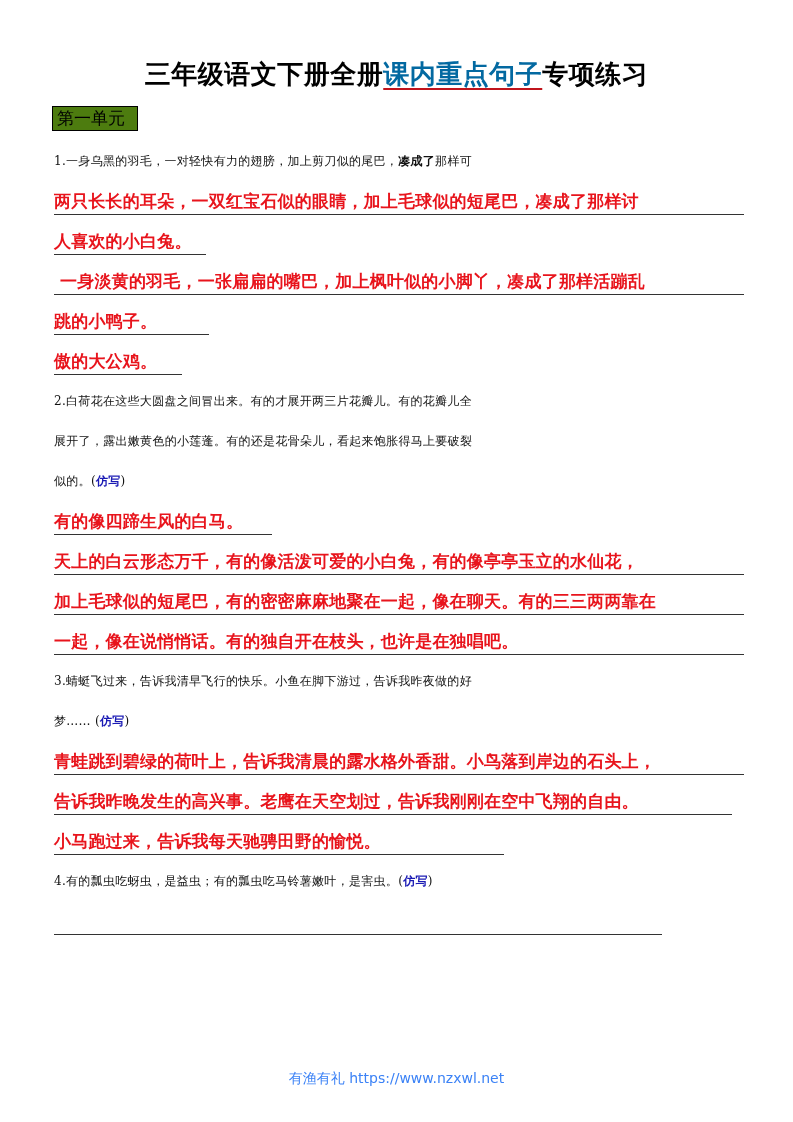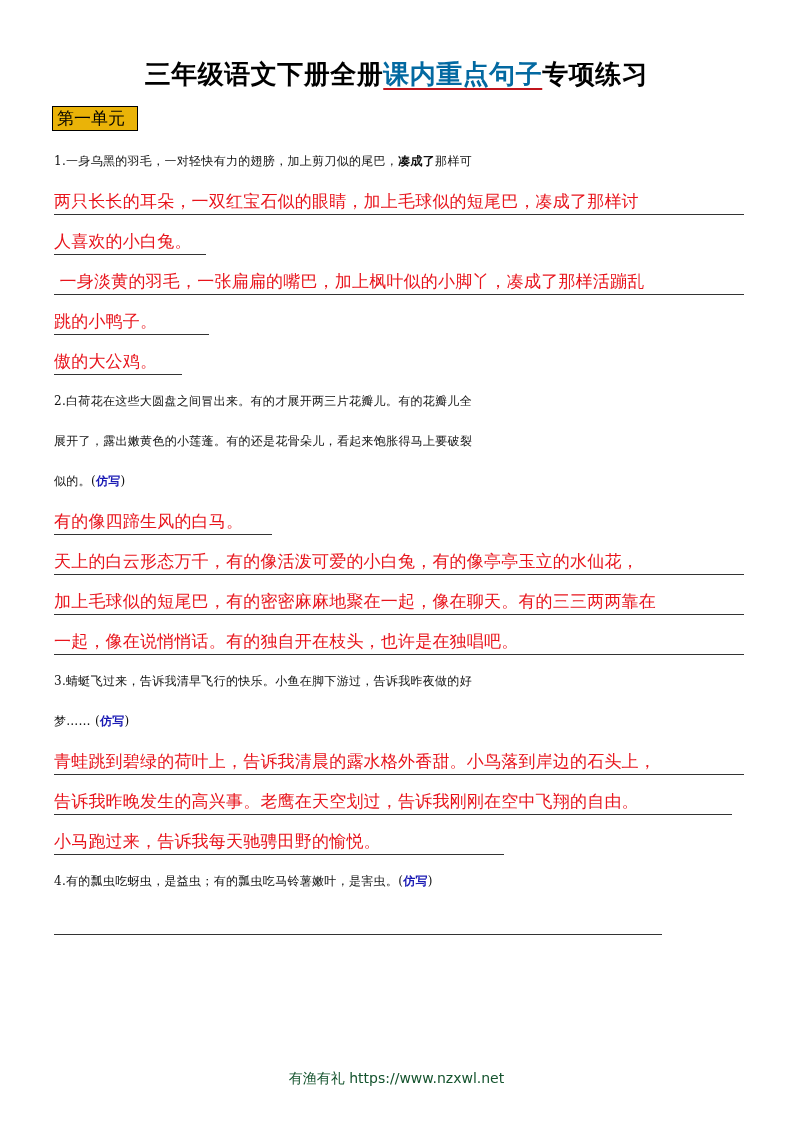--- a/index.html
+++ b/index.html
@@ -32,21 +32,21 @@
       text-decoration: underline;
       text-decoration-thickness: 2px;
       text-underline-offset: 5px;
       text-decoration-color: #c0141c;
       border-bottom: 0;
     }
     .unit-label {
       position: absolute;
       top: 106px;
       left: 52px;
-      background: #eab308;
+      background: #4d7c0f;
       border: 1.5px solid #000;
       padding: 0 12px 0 4px;
       height: 23px;
       line-height: 23px;
       font-size: 17px;
       font-family: "DejaVu Serif", serif;
     }
     .content {
       position: absolute;
       top: 141px;
@@ -71,42 +71,42 @@
     .tag-paren {
       color: #111;
     }
     .tag-word {
       color: #1a1ab4;
       font-weight: bold;
       font-family: "DejaVu Sans", sans-serif;
     }
     .a-line {
       color: #e8141c;
-      font-weight: normal;
+      font-weight: bold;
       font-family: "DejaVu Sans", sans-serif;
       font-size: 17px;
       position: relative;
       letter-spacing: 0.2px;
     }
     .a-line .uline {
       position: absolute;
       left: 0;
       bottom: 6px;
       height: 1.5px;
       background: #333;
     }
     .footer {
       position: absolute;
       top: 1070px;
       left: 0;
       width: 793px;
       text-align: center;
       font-family: "DejaVu Sans", sans-serif;
       font-size: 14px;
-      color: #14532d;
+      color: #3b82f6;
     }
   </style>
 </head>
 <body>
 
 <div class="page-title">
   <span>三年级语文下册全册</span><span class="title-highlight">课内重点句子</span><span>专项练习</span>
 </div>
 
 <div class="unit-label">第一单元</div>

